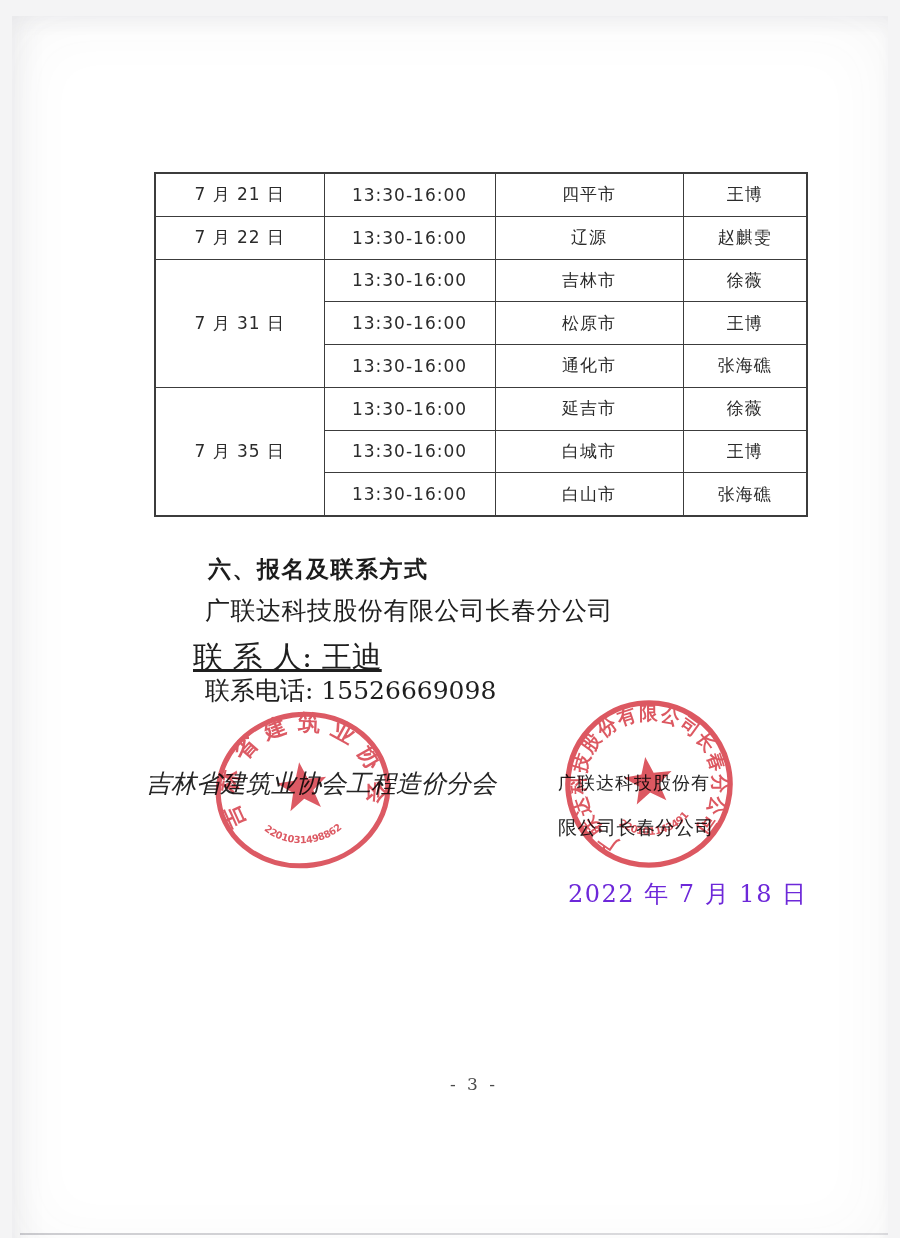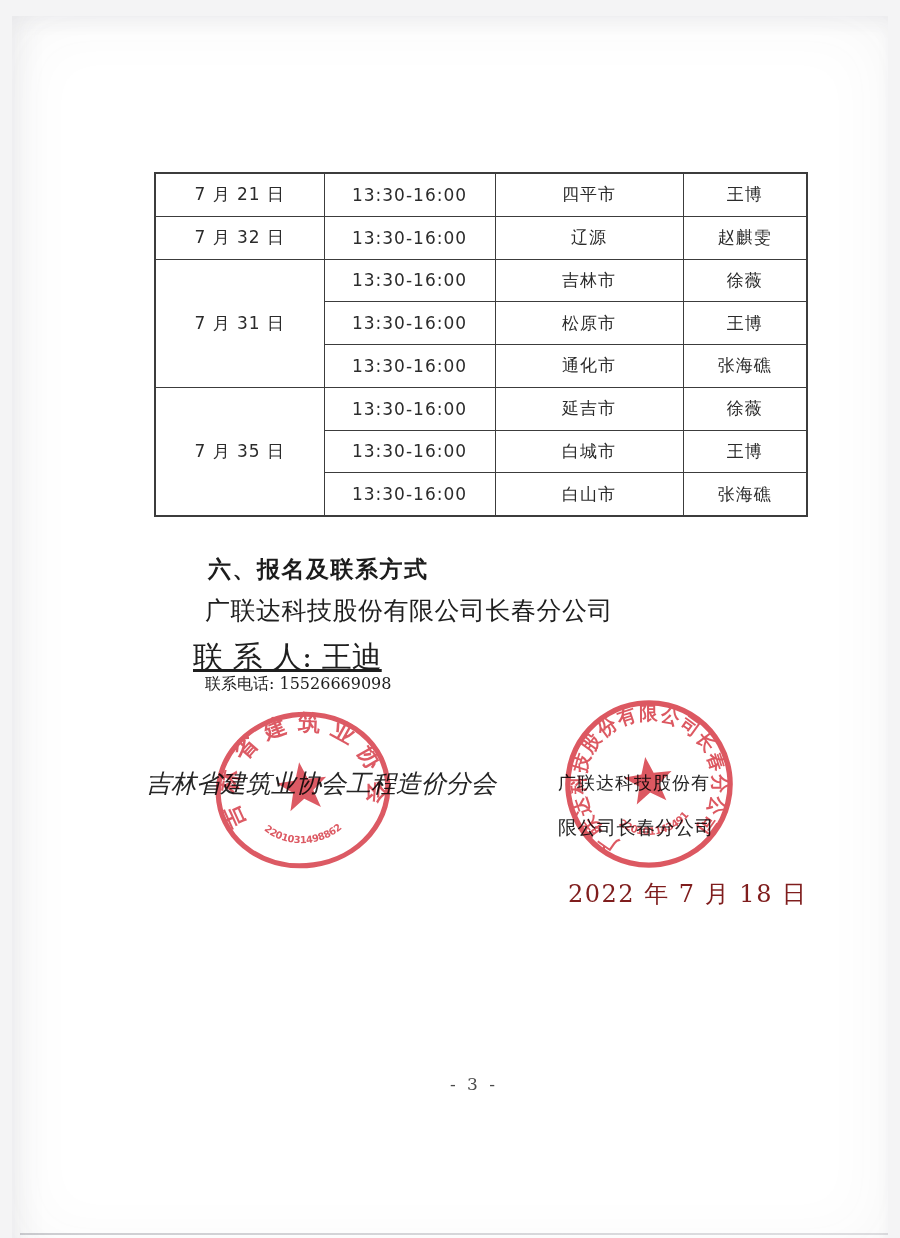--- a/index.html
+++ b/index.html
@@ -31,25 +31,25 @@
     padding:0; height:41.75px; letter-spacing:1px;
   }
 
   .txt { position:absolute; white-space:nowrap; z-index:1; }
   .heading {
     left:196px; top:538px; font-family:"DejaVu Sans", sans-serif;
     font-weight:bold; font-size:23px; color:#1c1c1c; letter-spacing:1.5px;text-align:center;
   }
   .company   { left:193px; top:578px; font-size:25px; letter-spacing:0.5px; }
   .person    { left:181px; top:621px; font-size:30px;text-decoration:underline; }
-  .phone     { left:193px; top:658px; font-size:16px;text-align:center; }
+  .phone     { left:193px; top:658px; font-size:25px;text-align:center; }
   .sig-left  { left:134px; top:751px; font-size:25px; color:#252525;font-style:italic; }
   .sig-r1    { left:546px; top:755px; font-size:18px; letter-spacing:1px; color:#252525; }
   .sig-r2    { left:546px; top:799px; font-size:19px; letter-spacing:0.5px; color:#252525; }
-  .sig-date  { left:556px; top:862px; font-size:24px; letter-spacing:1.5px; color:#7f1d1d; }
+  .sig-date  { left:556px; top:862px; font-size:24px; letter-spacing:1.5px; color:#6d28d9; }
   .page-number {
     left:24px; top:1058px; width:876px; text-align:center;
     font-size:17px; letter-spacing:3px; color:#4a4a4a;
   }
 
   
   .stamp { position:absolute; z-index:5; mix-blend-mode:multiply; opacity:.88; }
   .stamp-left  { left:196px; top:690px; width:190px; height:168px; transform:rotate(-8deg); }
   .stamp-right { left:551px; top:682px; width:172px; height:172px; transform:rotate(-8deg); }
   .stamp text { font-family:"DejaVu Sans", sans-serif; font-weight:bold; }
@@ -67,21 +67,21 @@
         <col style="width:124px">
     </colgroup>
     <tbody>
       <tr>
         <td>7 月 21 日</td>
         <td>13:30-16:00</td>
         <td>四平市</td>
         <td>王博</td>
       </tr>
       <tr>
-        <td>7 月 32 日</td>
+        <td>7 月 22 日</td>
         <td>13:30-16:00</td>
         <td>辽源</td>
         <td>赵麒雯</td>
       </tr>
       <tr>
         <td rowspan="3">7 月 31 日</td>
         <td>13:30-16:00</td>
         <td>吉林市</td>
         <td>徐薇</td>
       </tr>

